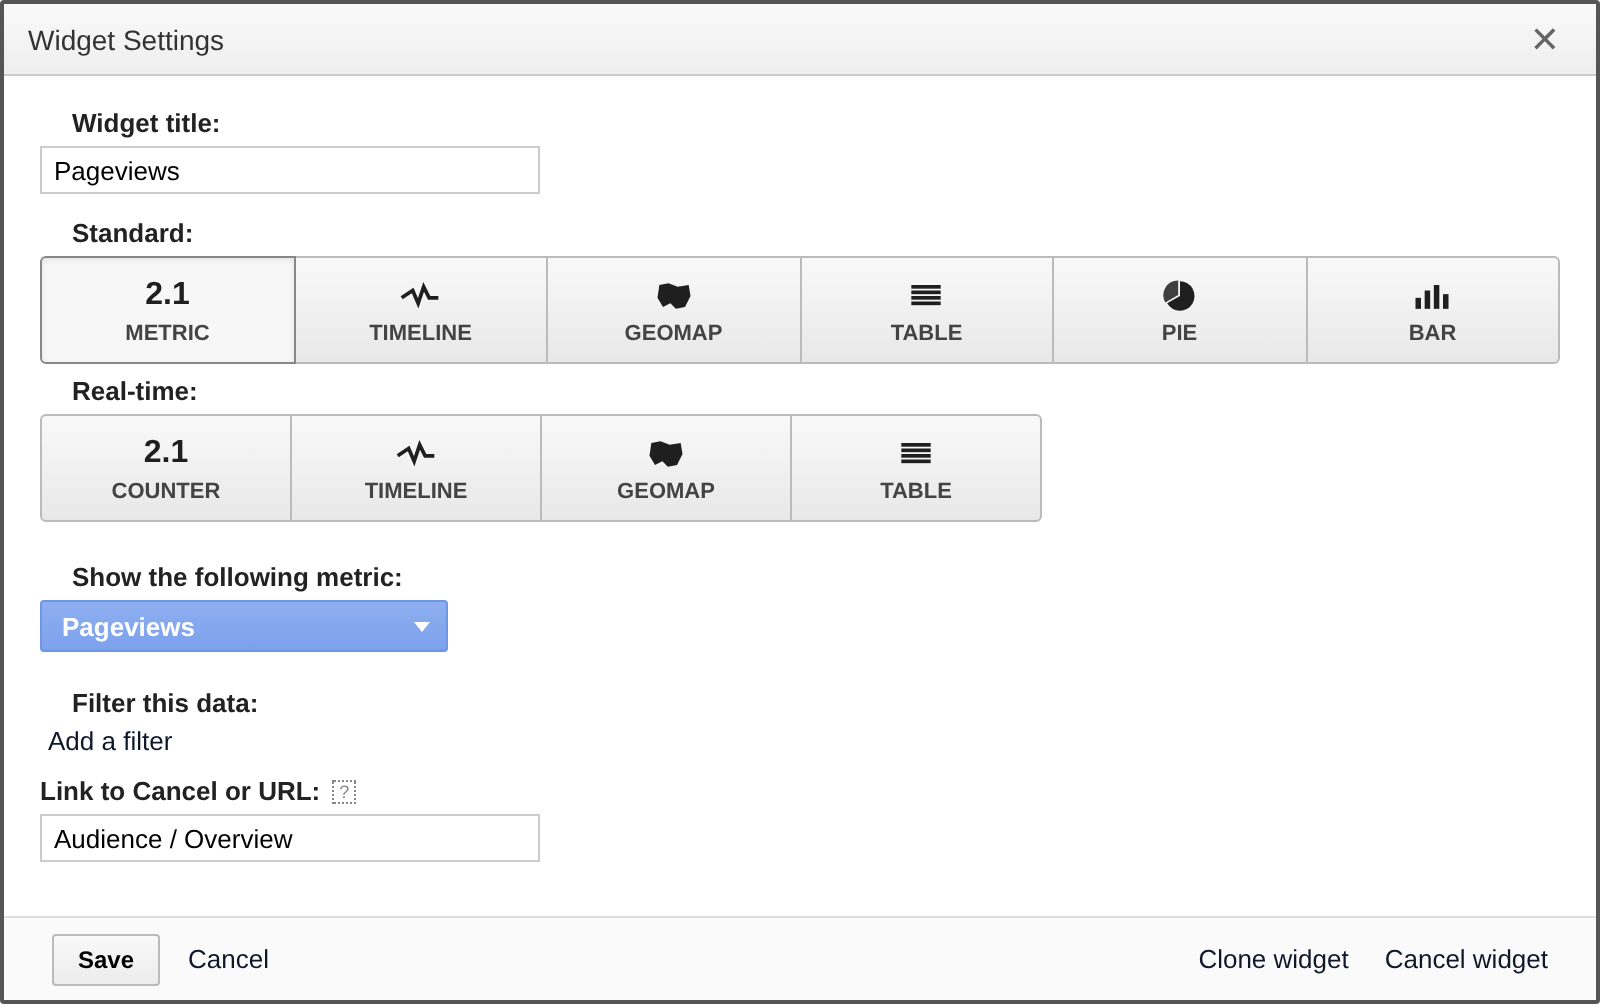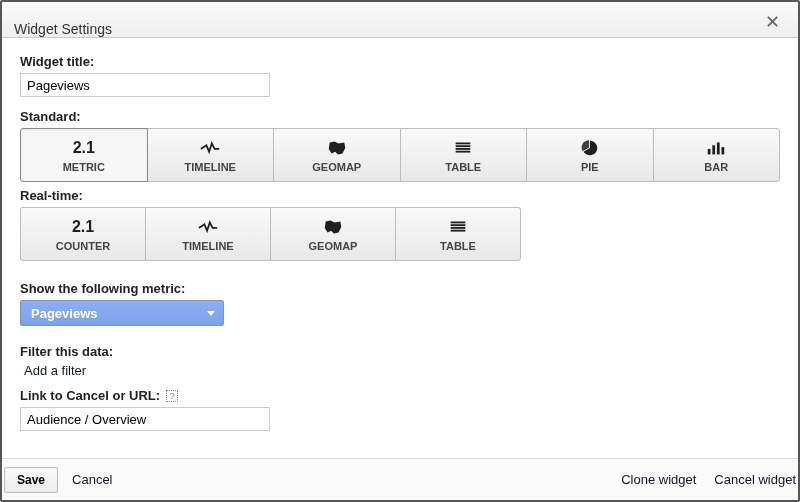--- a/index.html
+++ b/index.html
@@ -18,21 +18,21 @@
     background: #fff;
     display: flex;
     flex-direction: column;
     position: relative;
   }
   .titlebar {
     background: linear-gradient(#fafafa, #eeeeee);
     border-bottom: 1px solid #ccc;
     height: 36px;
     display: flex;
-    align-items: flex-end;
+    align-items: center;
     padding: 0 12px;
     justify-content: space-between;
   }
   .titlebar-title {
     font-size: 14px;
     color: #333;
   }
   .close-x {
     font-size: 18px;
     color: #666;
@@ -40,21 +40,21 @@
     padding: 4px 6px;
   }
   .body {
     padding: 10px 18px 0 18px;
     flex: 1;
     overflow: hidden;
   }
   .field-label {
     font-weight: bold;
     font-size: 13px;
-    margin: 6px 0 4px 0;
+    margin: 6px 0 4px 16px;
     display: block;
   }
   .text-input {
     width: 250px;
     height: 24px;
     border: 1px solid #ccc;
     padding: 2px 6px;
     font-size: 13px;
     font-family: inherit;
   }
@@ -146,21 +146,21 @@
     display: inline-flex;
     align-items: center;
     justify-content: center;
   }
   .footer {
     border-top: 1px solid #ddd;
     background: #fafafa;
     height: 42px;
     display: flex;
     align-items: center;
-    padding: 0 2px;
+    padding: 0 24px;
     justify-content: space-between;
   }
   .footer-left { display: flex; align-items: center; gap: 14px; }
   .footer-right { display: flex; gap: 18px; margin-left: 12px; }
   .save-btn {
     background: linear-gradient(#f9f9f9,#ececec);
     border: 1px solid #bbb;
     border-radius: 2px;
     padding: 5px 12px;
     font-weight: bold;

